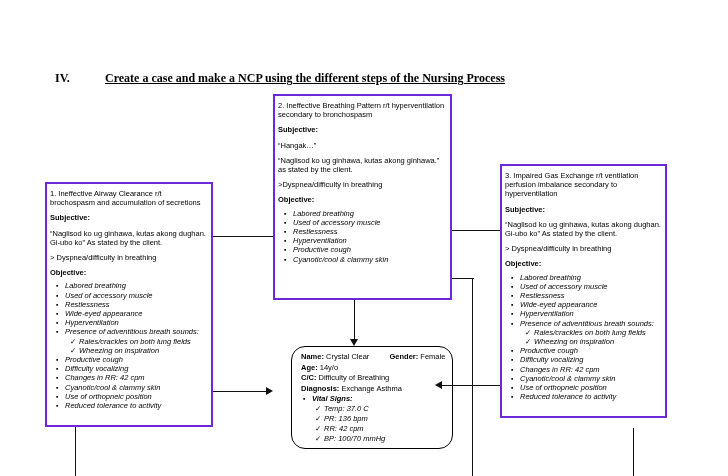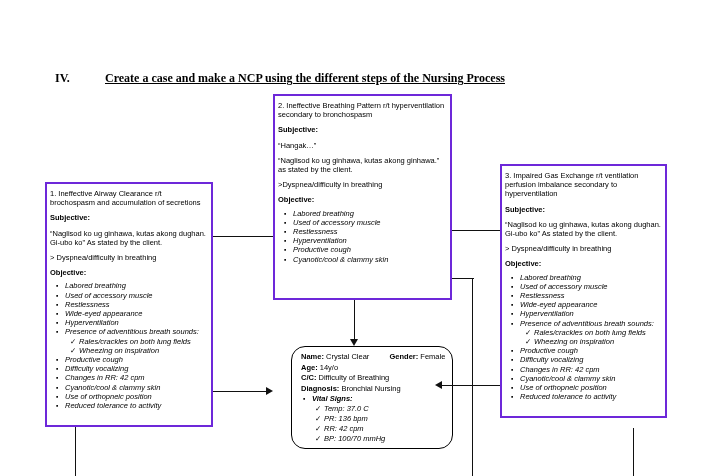--- a/index.html
+++ b/index.html
@@ -231,21 +231,21 @@
     <div class="row">
       <b>Age:</b>
       <span>14y/o</span>
     </div>
     <div class="row">
       <b>C/C:</b>
       <span>Difficulty of Breathing</span>
     </div>
     <div class="row">
       <b>Diagnosis:</b>
-      <span>Bronchial Nursing</span>
+      <span>Exchange Asthma</span>
     </div>
     <div class="li bullet">
       <span class="marker">▪</span>
       <b>Vital Signs:</b>
     </div>
     <div>
         <div class="li check">
           <span class="marker">✓</span>
           <span>Temp: 37.0 C</span>
         </div>

